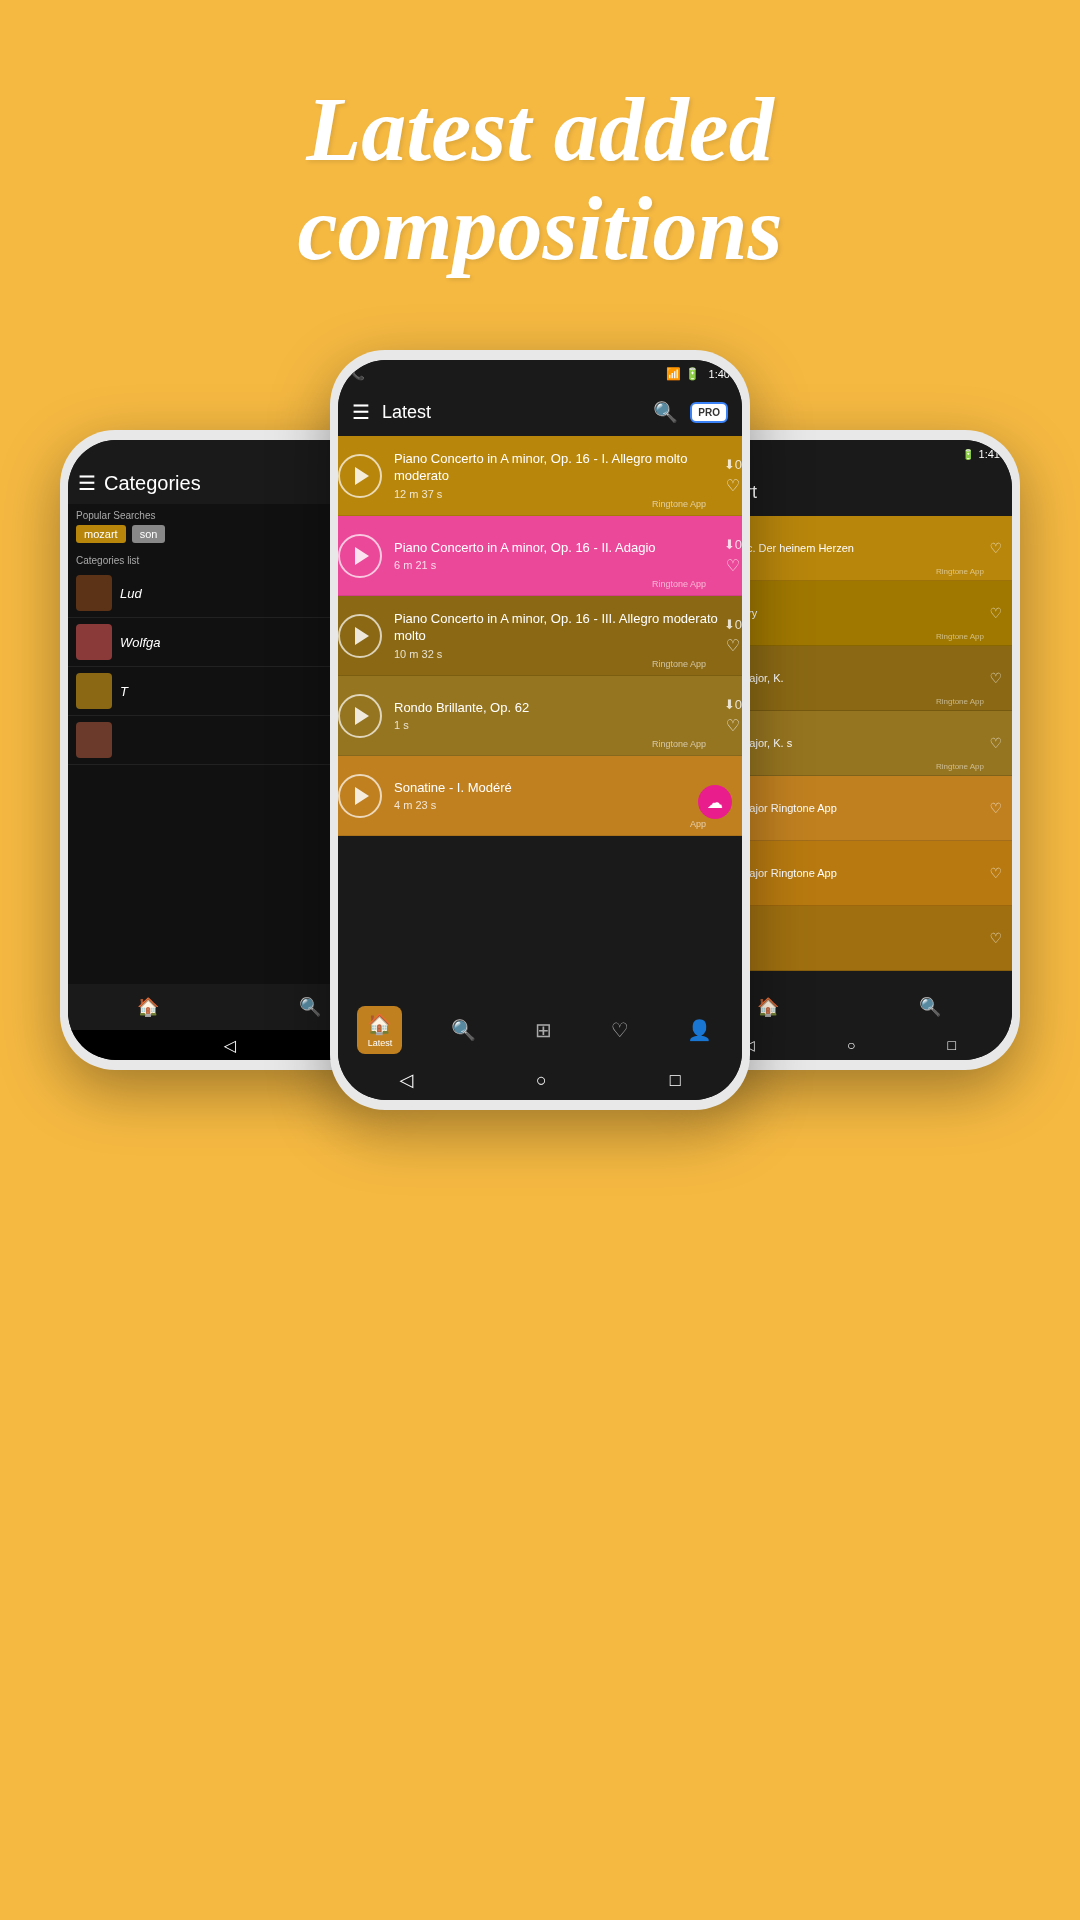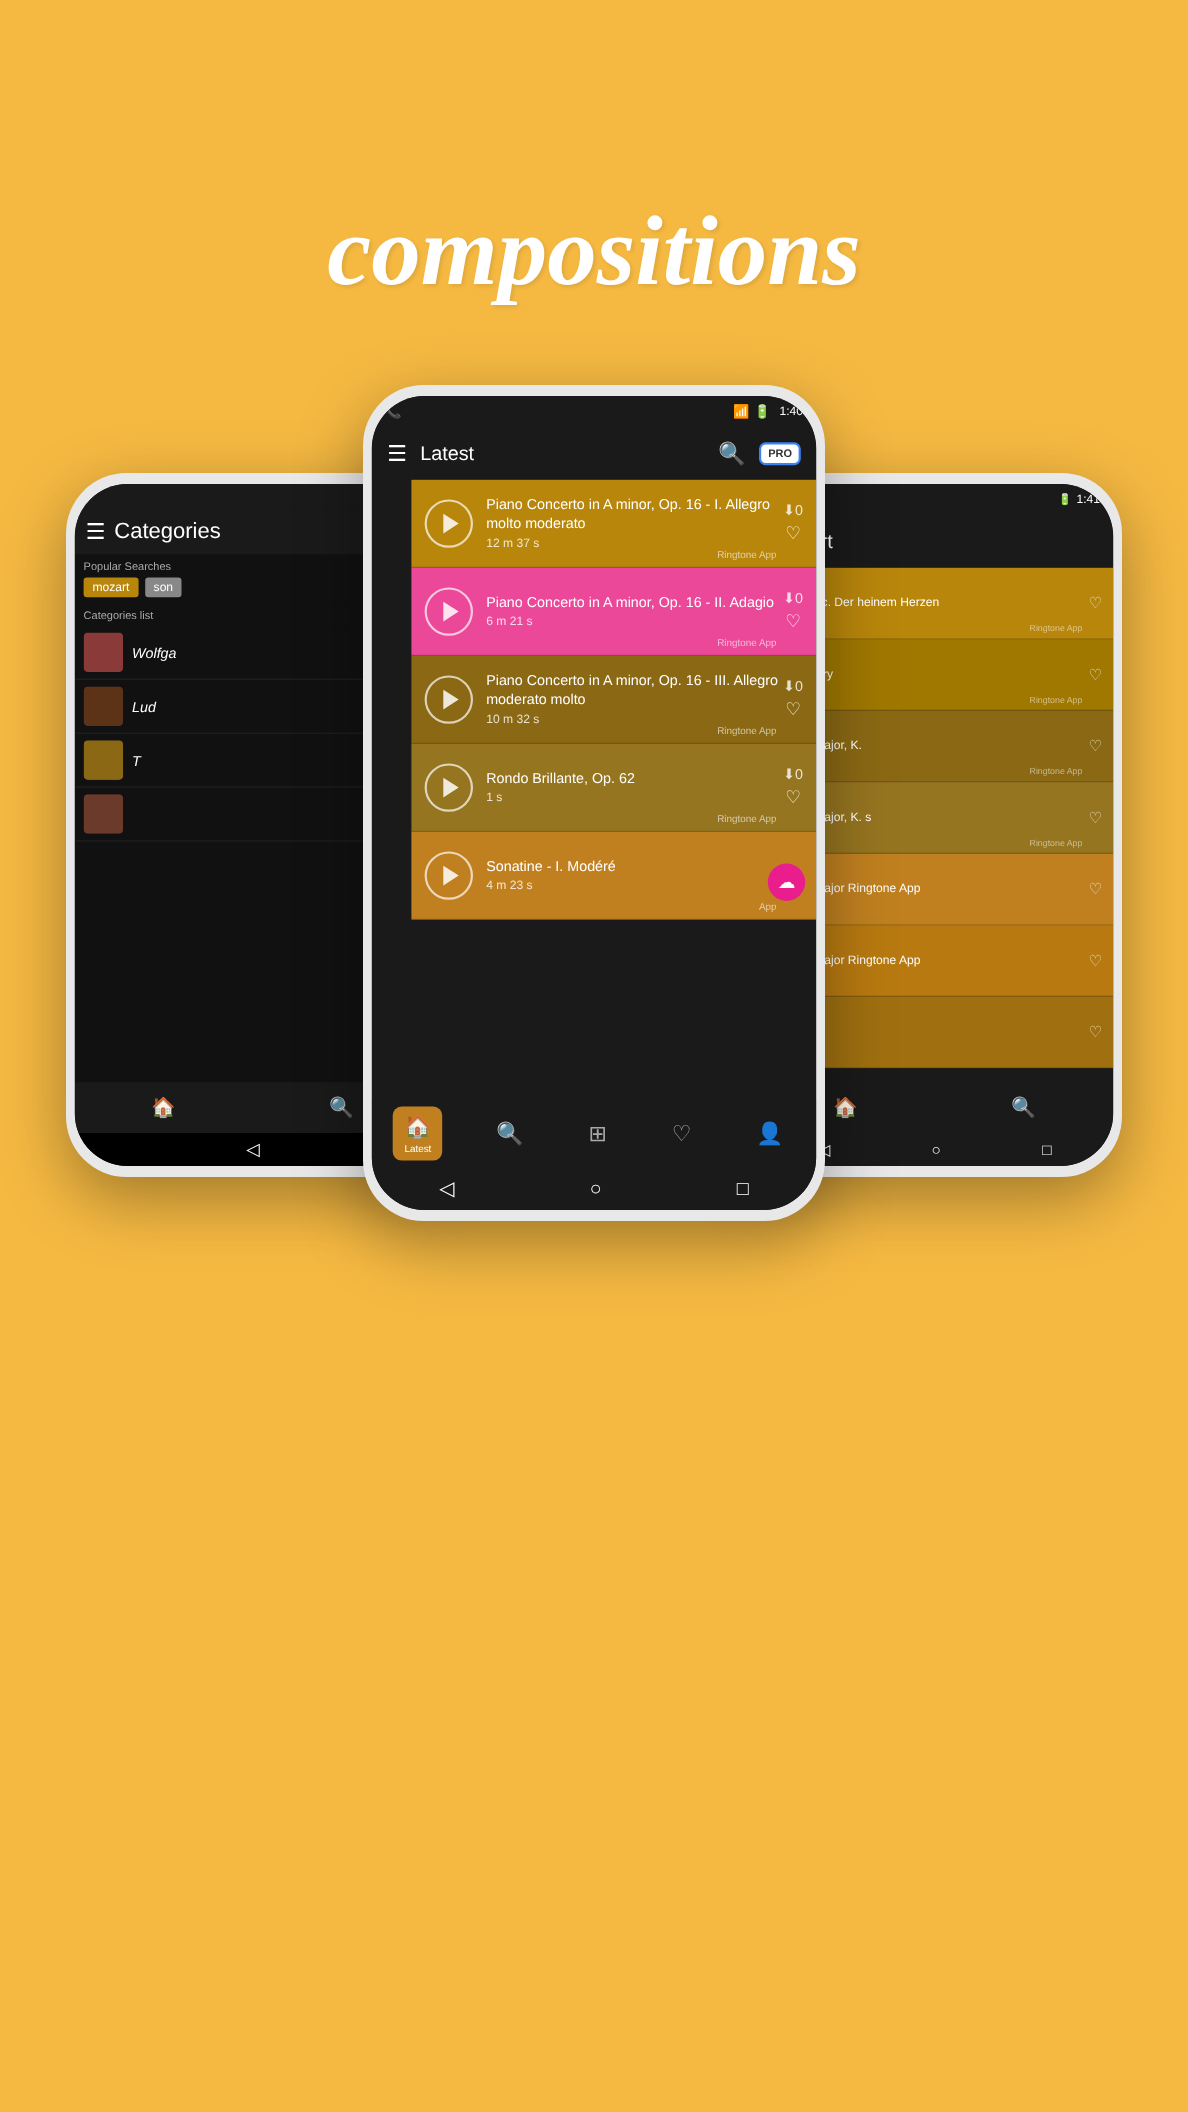--- a/index.html
+++ b/index.html
@@ -144,25 +144,24 @@
     .song-list {
       flex: 1;
       overflow: hidden;
       display: flex;
       flex-direction: column;
     }
 
     .song-item {
       display: flex;
       align-items: center;
-      padding: 10px 12px;
+      padding: 10px 0;
       border-bottom: 1px solid rgba(0,0,0,0.1);
       position: relative;
       min-height: 80px;
-      margin-left: 36px;
     }
 
     .song-item:nth-child(1) { background: #B8860B; }
     .song-item:nth-child(2) { background: #ec4899; }
     .song-item:nth-child(3) { background: #8B6914; }
     .song-item:nth-child(4) { background: #967520; }
     .song-item:nth-child(5) { background: #C08020; }
 
     .play-btn {
       width: 44px;
@@ -495,21 +494,21 @@
       font-size: 16px;
     }
 
   </style>
 </head>
 <body>
 
 <div style="position:absolute;top:0;left:0;width:1080px;height:1920px;background:#F5B942;"></div>
 
 <div class="page-title">
-  <br>
+  <span>Latest added</span><br>
   <span>compositions</span>
 </div>
 
 <div class="phones-wrapper">
 
   <div class="phone phone-left">
     <div class="phone-screen">
       <div class="phone-inner">
 
         <div class="left-status-bar">
@@ -528,29 +527,29 @@
             <span class="tag">mozart</span>
             <span class="tag" style="background:#888;">son</span>
           </div>
         </div>
 
         <div class="categories-label">Categories list</div>
 
         <div class="composer-list">
           <div class="composer-item">
             <div class="composer-avatar">
-              <div class="avatar-bg" style="background:#8B3A3A;"></div>
-            </div>
-            <span class="composer-name">Wolfga</span>
+              <div class="avatar-bg" style="background:#5C3317;"></div>
+            </div>
+            <span class="composer-name">Lud</span>
           </div>
           <div class="composer-item">
             <div class="composer-avatar">
-              <div class="avatar-bg" style="background:#5C3317;"></div>
-            </div>
-            <span class="composer-name">Lud</span>
+              <div class="avatar-bg" style="background:#8B3A3A;"></div>
+            </div>
+            <span class="composer-name">Wolfga</span>
           </div>
           <div class="composer-item">
             <div class="composer-avatar">
               <div class="avatar-bg" style="background:#8B6914;"></div>
             </div>
             <span class="composer-name">T</span>
           </div>
           <div class="composer-item">
             <div class="composer-avatar">
               <div class="avatar-bg" style="background:#6B3A2A;"></div>

